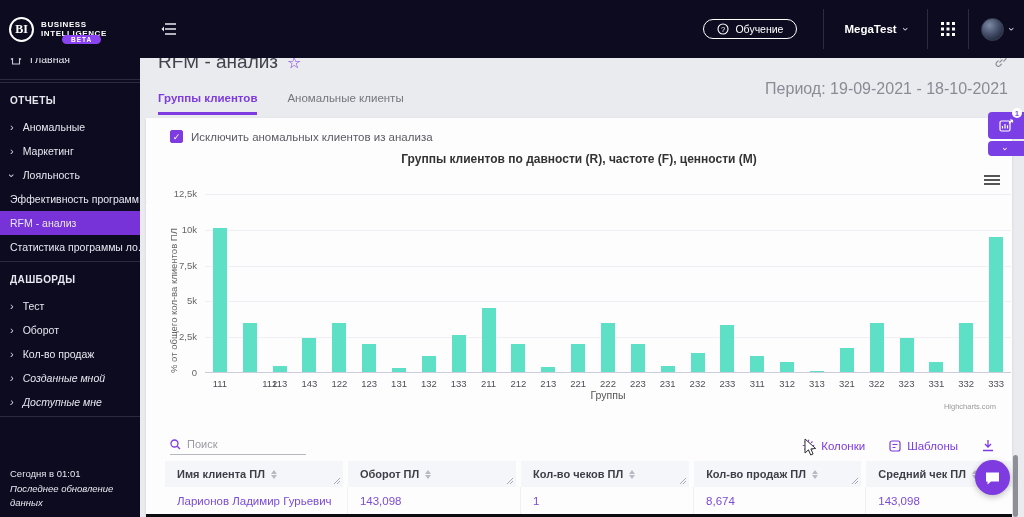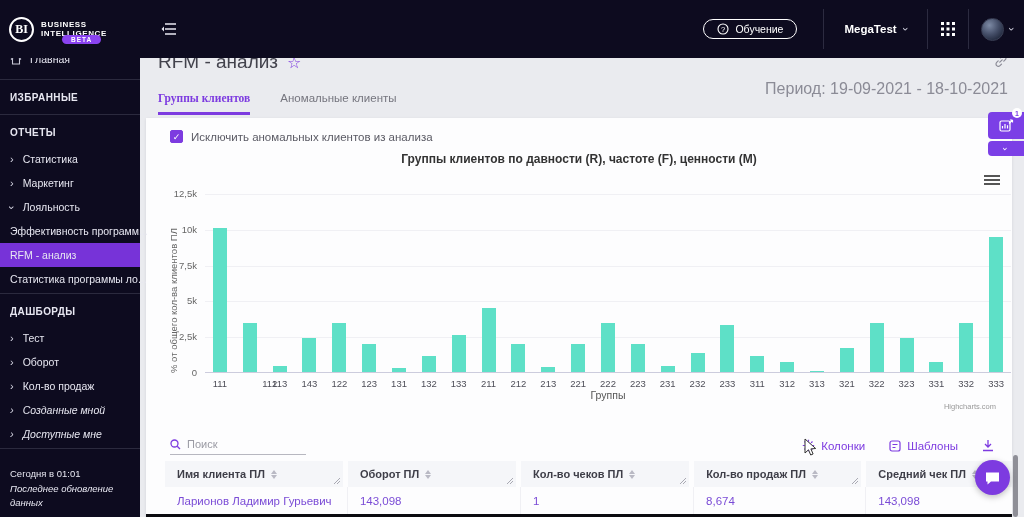--- a/index.html
+++ b/index.html
@@ -38,21 +38,21 @@
   
   .main { position:absolute; left:140px; top:40px; right:0; bottom:0; background:#eaebef; }
   .page-title-row { position:absolute; left:18px; top:11px; display:flex; align-items:center; gap:9px; }
   .page-title { font-size:19px; font-weight:400; color:#43434d; }
   .star { color:#7d3be0; font-size:16px; cursor:pointer; }
   .head-right { position:absolute; right:16px; top:14px; text-align:right; }
   .link-icon { display:inline-block; cursor:pointer; }
   .period { font-size:16px; color:#8b8b96; margin-top:8px; }
   .tabs { position:absolute; left:18px; top:52px; display:flex; gap:30px; }
   .tab { font-size:11.5px; color:#75757e; padding-bottom:8px; cursor:pointer; border-bottom:3px solid transparent; }
-  .tab.active { color:#7d3be0; font-weight:bold; border-bottom-color:#7d3be0;font-family:Liberation Serif, serif; }
+  .tab.active { color:#7d3be0; font-weight:bold; border-bottom-color:#7d3be0; }
 
   
   .corner-widget { position:absolute; right:0; top:72px; width:36px; z-index:25; }
   .corner-top { height:27px; background:#7b3fe6; border-radius:4px 0 0 4px; display:flex; align-items:center; justify-content:center; position:relative; cursor:pointer; }
   .corner-badge { position:absolute; top:-4px; right:2px; background:#fff; color:#7b3fe6; font-size:7px; font-weight:bold; width:10px; height:10px; border-radius:50%; display:flex; align-items:center; justify-content:center; }
   .corner-bottom { height:15px; margin-top:2px; background:#7b3fe6; border-radius:4px 0 0 4px; display:flex; align-items:center; justify-content:center; color:#fff; cursor:pointer; }
   .corner-bottom .chev-down { transform:rotate(90deg) scale(.9); color:#fff; }
 
   
   .card { position:absolute; left:6px; right:12px; top:78px; bottom:0; background:#fdfdfe; box-shadow:0 1px 3px rgba(20,20,40,.10); }
@@ -158,26 +158,25 @@
 
 <div class="sidebar">
   <div class="sb-home">
     <svg width="12" height="11" viewBox="0 0 12 11">
         <path d="M1 5.5 6 1l5 4.5M2.5 5v5h7V5" fill="none" stroke="#c9c9d8" stroke-width="1.1"></path>
       </svg>
     <span>Главная</span>
   </div>
   <div class="sb-divider"></div>
   <div id="sb-sections">
-      <div class="sb-sect-title">ИЗБРАННЫЕ</div>
       <div class="sb-divider"></div>
       <div class="sb-sect-title">ОТЧЕТЫ</div>
       <div class="sb-item">
         <span class="chev">›</span>
-        <span>Статистика</span>
+        <span>Аномальные</span>
       </div>
       <div class="sb-item">
         <span class="chev">›</span>
         <span>Маркетинг</span>
       </div>
       <div class="sb-item">
         <span class="chev exp">›</span>
         <span>Лояльность</span>
       </div>
       <div class="sb-item child">

